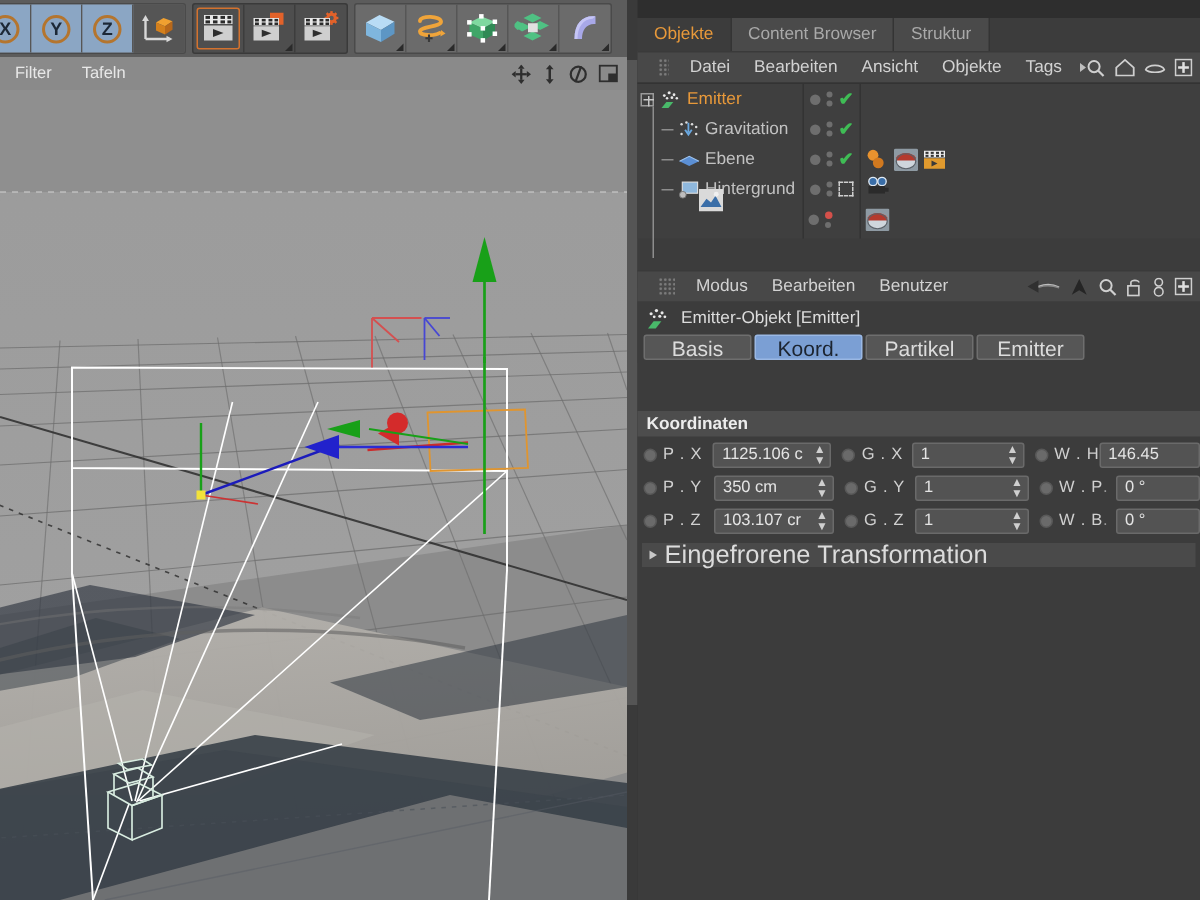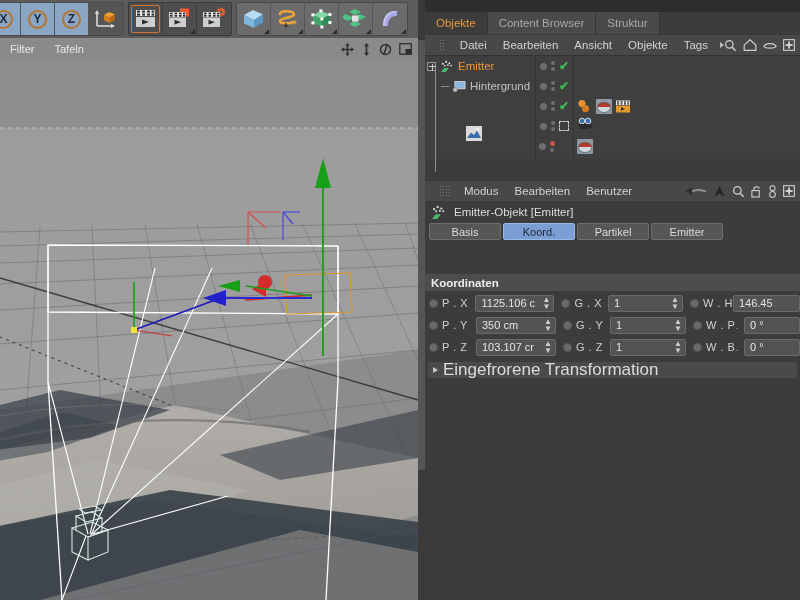--- a/index.html
+++ b/index.html
@@ -155,21 +155,21 @@
   .attr-title {
     height: 22px; display: flex; align-items: center; gap: 6px;
     padding-left: 6px; background: #3c3c3c; font-size: 11.5px; color: #dcdcdc;
   }
   .tabrow {
     display: flex; gap: 2px; padding: 0 4px 2px 4px; background: #3c3c3c;
   }
   .sbtn {
     height: 17px; min-width: 72px; padding: 0 10px;
     display: flex; align-items: center; justify-content: center;
-    background: #565656; color: #dcdcdc; font-size: 11px;
+    background: #565656; color: #dcdcdc; font-size: 14px;
     border: 1px solid #6e6e6e; border-radius: 2px;
   }
   .sbtn.active { background: #7b9fd4; color: #1c2430; border-color: #9ab8e4; }
 
   .sect-header {
     height: 17px; display: flex; align-items: center; padding-left: 6px;
     background: #4d4d4d; color: #ececec; font-weight: bold; font-size: 11.5px;
     margin-bottom: 3px;
     margin-top: 32px;
   }
@@ -560,21 +560,44 @@
                 <circle cx="10" cy="3.4" r="1"></circle>
                 <circle cx="5" cy="6" r="0.9"></circle>
                 <circle cx="8.5" cy="5.5" r="1"></circle>
                 <circle cx="12" cy="6" r="0.9"></circle>
               </g>
             <path d="M1 13 L4.5 8.6 L9.5 8.6 L6 13 Z" fill="#49b96a"></path>
           </svg>
           <span class="om-label sel">Emitter</span>
         </div>
 
-
+        <div class="om-row" style="padding-left:16px">
+          <span style="width:8px;height:1px;background:#8d8d8d;margin-right:3px"></span>
+          <svg width="15" height="13" viewBox="0 0 16 14" style="margin-right:3px">
+            <g fill="#dcdcdc">
+                <circle cx="2.5" cy="3" r="0.9"></circle>
+                <circle cx="6" cy="1.8" r="0.9"></circle>
+                <circle cx="10" cy="3" r="0.9"></circle>
+                <circle cx="13" cy="5" r="0.9"></circle>
+                <circle cx="2.5" cy="10" r="0.9"></circle>
+                <circle cx="13" cy="10" r="0.9"></circle>
+              </g>
+            <path d="M7.4 2 L7.4 9 M5 7 L7.4 10.5 L9.8 7" stroke="#6aa8e0" stroke-width="1.3" fill="none"></path>
+          </svg>
+          <span class="om-label">Gravitation</span>
+        </div>
+
+        <div class="om-row" style="padding-left:16px">
+          <span style="width:8px;height:1px;background:#8d8d8d;margin-right:3px"></span>
+          <svg width="15" height="13" viewBox="0 0 16 14" style="margin-right:3px">
+            <path d="M1 8 L8 4.5 L15 8 L8 11.5 Z" fill="#5b8fd4"></path>
+            <path d="M1 8 L8 4.5 L15 8" stroke="#9fc4ee" stroke-width="0.8" fill="none"></path>
+          </svg>
+          <span class="om-label">Ebene</span>
+        </div>
 
 
         <div class="om-row" style="padding-left:16px">
           <span style="width:8px;height:1px;background:#8d8d8d;margin-right:3px"></span>
           <svg width="15" height="13" viewBox="0 0 16 14" style="margin-right:3px">
             <rect x="3" y="1.5" width="11" height="8" fill="#8fb8dd" stroke="#e0e0e0" stroke-width="0.8"></rect>
             <circle cx="3.4" cy="10.6" r="2.4" fill="#bdbdbd" stroke="#777" stroke-width="0.7"></circle>
           </svg>
           <span class="om-label">Hintergrund</span>
         </div>

